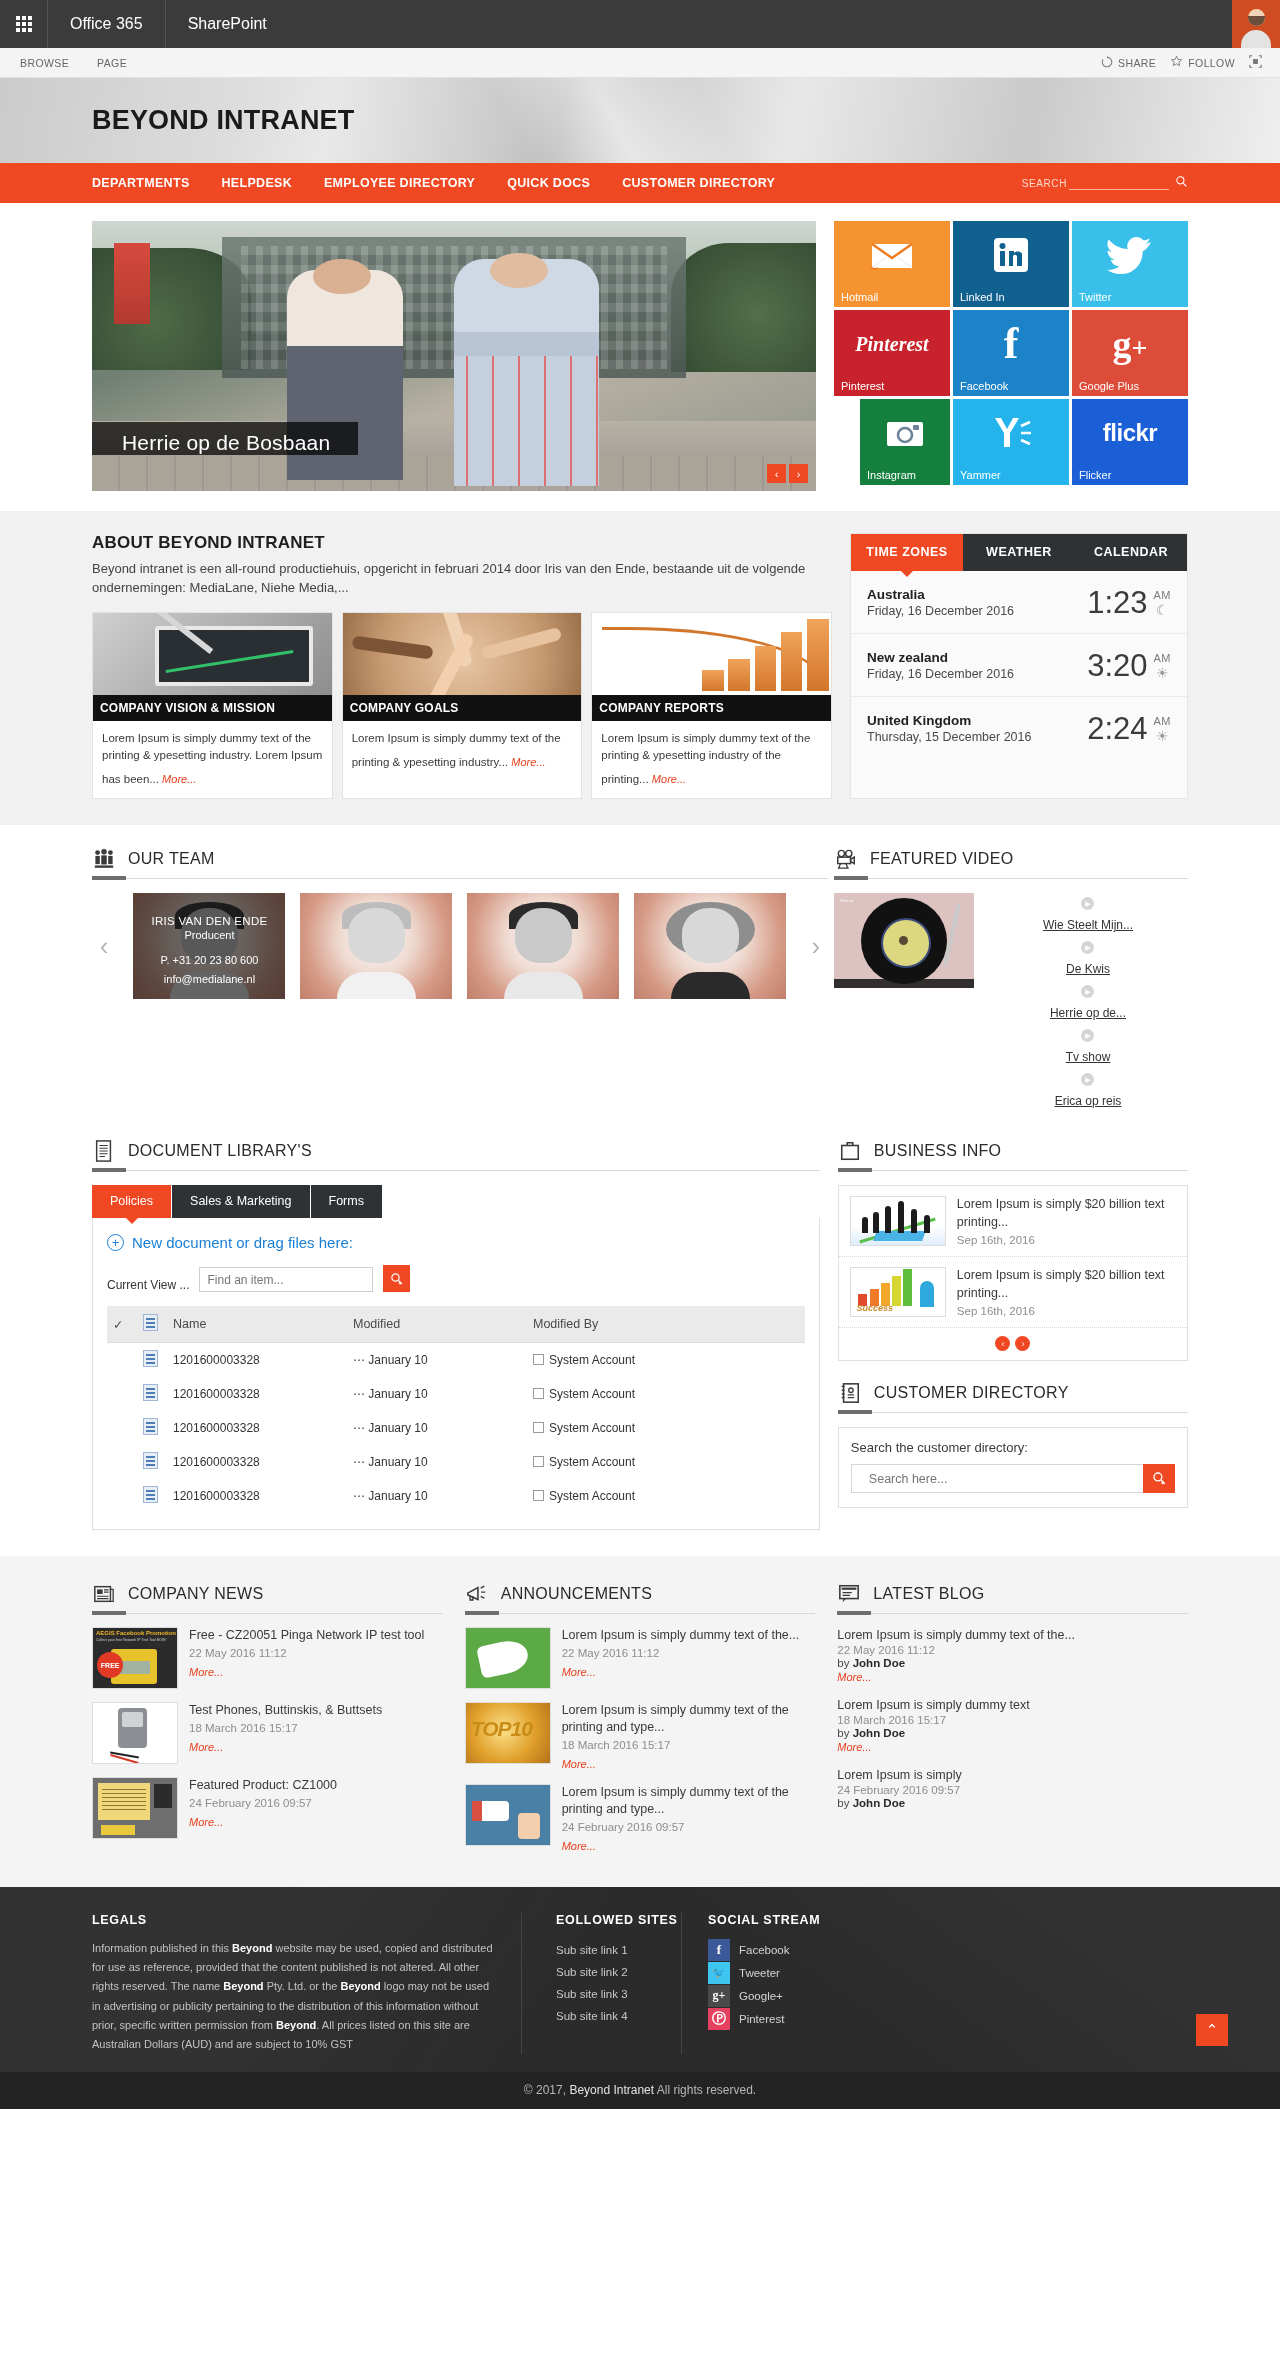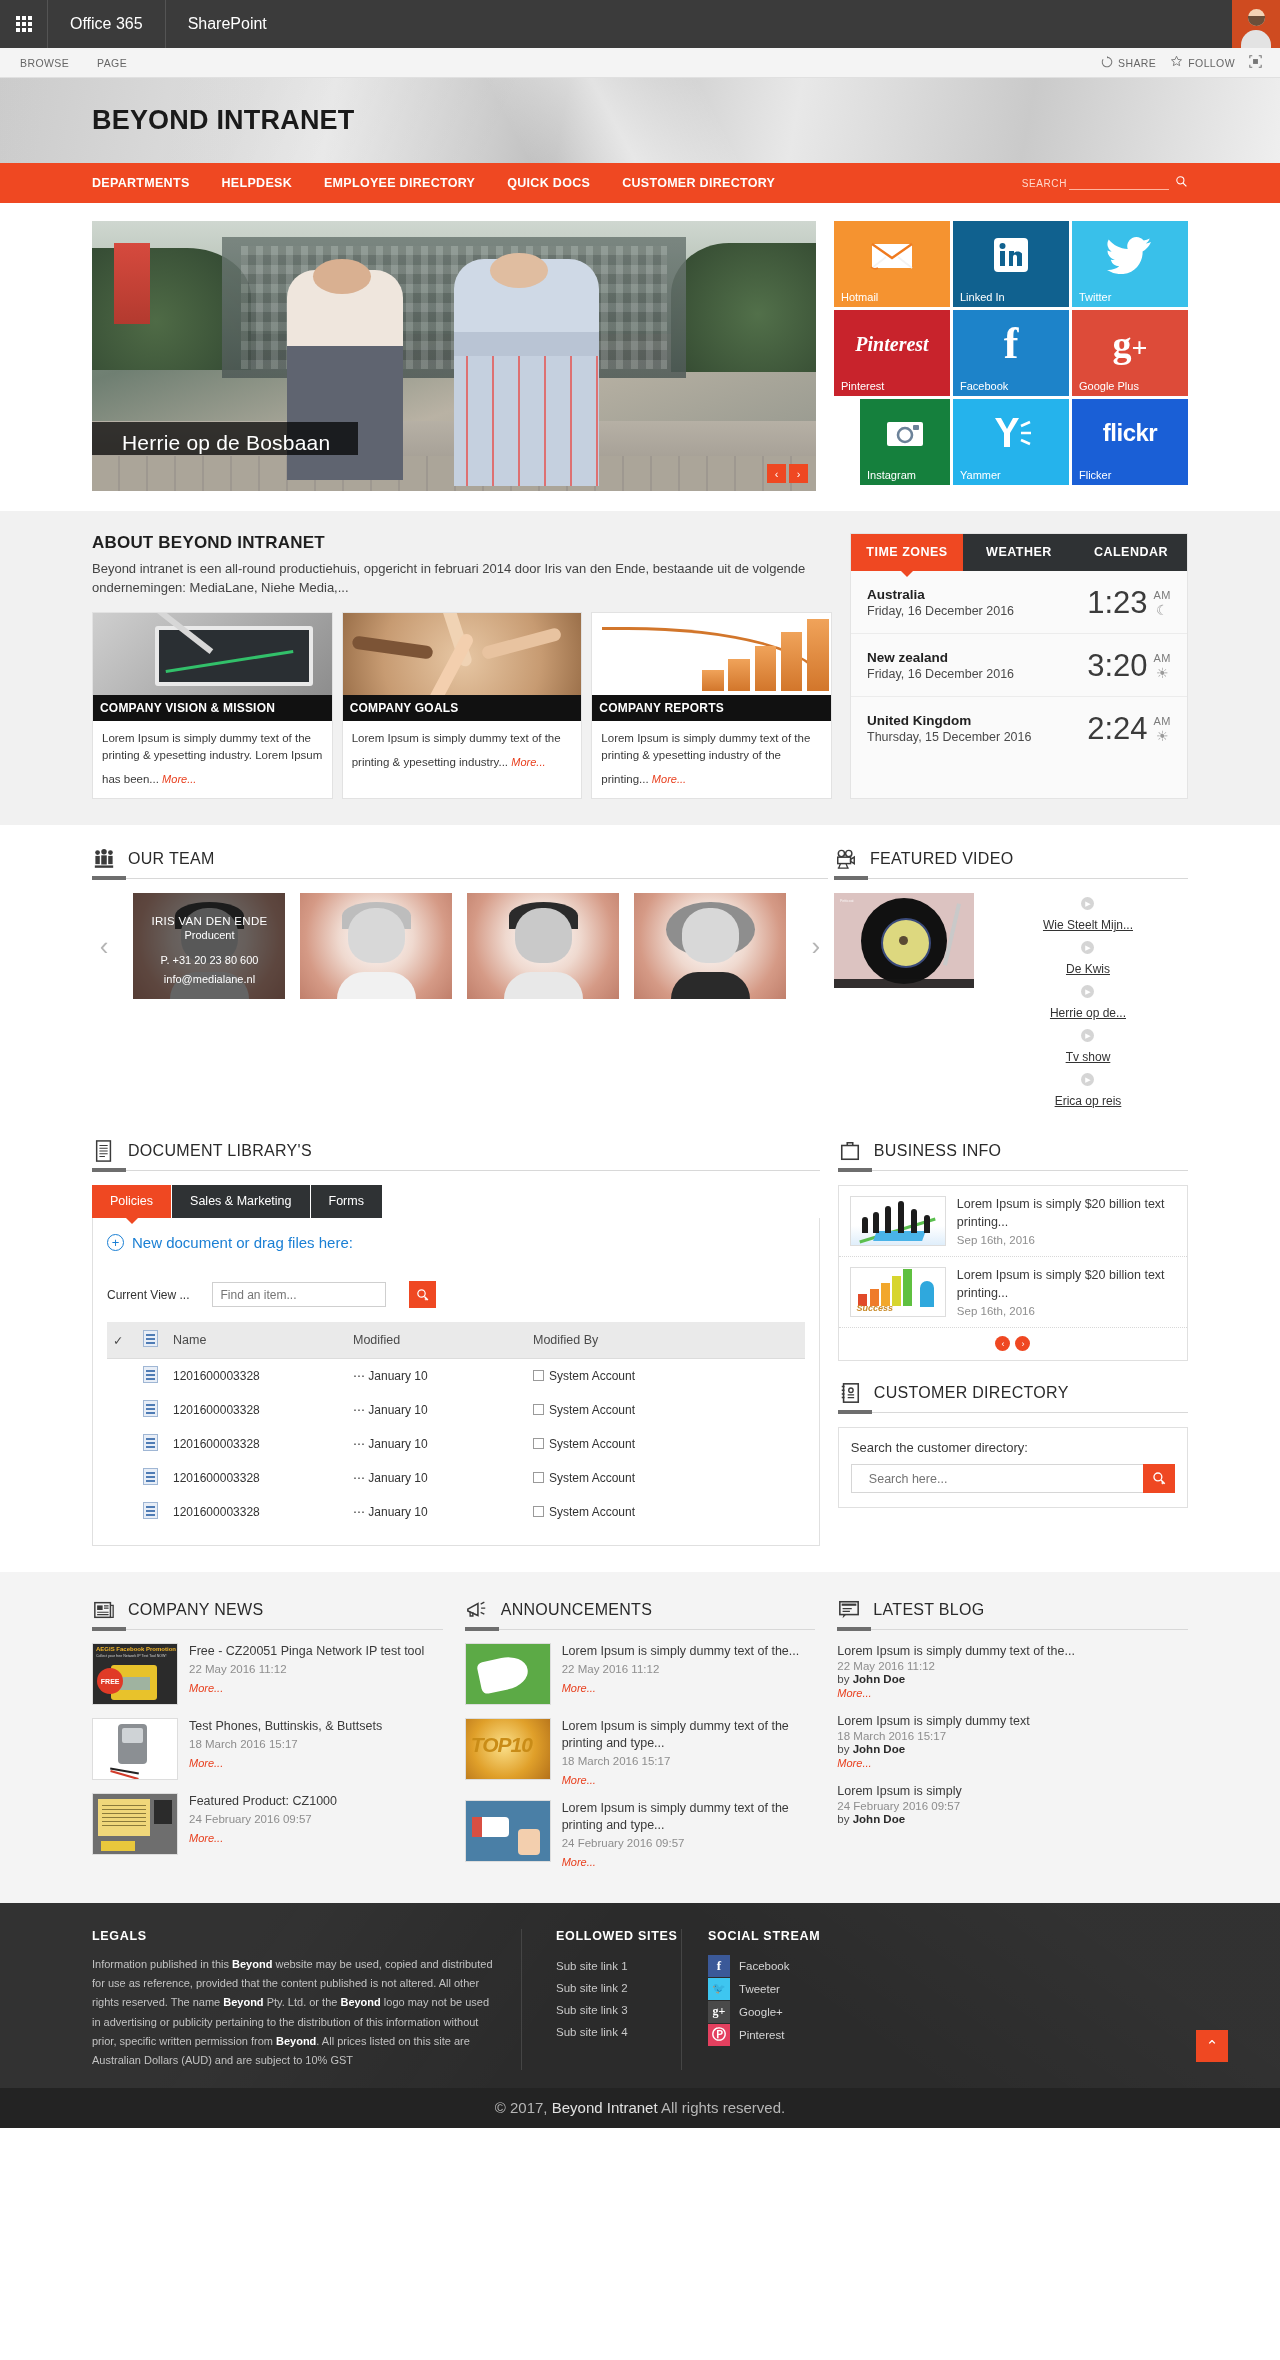--- a/index.html
+++ b/index.html
@@ -227,21 +227,21 @@
     cursor: pointer; position: relative; border-right: 1px solid #fff;
   }
   .doctab.active { background: #ef4822; }
   .doctab.active:after{
     content:""; position:absolute; left:50%; bottom:-6px; margin-left:-6px;
     border-left:6px solid transparent; border-right:6px solid transparent; border-top:6px solid #ef4822;
   }
   .docbody { border: 1px solid #e0e0e0; border-top: none; padding: 16px 14px 16px 14px; }
   .newdoc { display: flex; align-items: center; gap: 8px; color: #1a7fd4; font-size: 15px; cursor: pointer; }
   .newdoc .plus { width: 17px; height: 17px; border: 1.5px solid #1a7fd4; border-radius: 50%; display: flex; align-items: center; justify-content: center; font-size: 13px; line-height: 1; }
-  .findrow { display: flex; align-items: center; gap: 23px; margin-top: 30px; }
+  .findrow { display: flex; align-items: flex-end; gap: 10px; margin-top: 14px; }
   .findrow .cv { font-size: 12px; color: #333; }
   .findinput {
     width: 174px; height: 25px; border: 1px solid #cfcfcf; background: #fff; font-size: 12px;
     padding: 0 7px; color: #8b8b8b; font-family: "Liberation Sans", sans-serif;
   }
   .findbtn { width: 27px; height: 27px; background: #ef4822; color: #fff; display: flex; align-items: center; justify-content: center; cursor: pointer; }
   .doctable { width: 100%; border-collapse: collapse; margin-top: 14px; font-size: 12px; }
   .doctable th {
     background: #eaeaea; color: #4a4a4a; font-weight: normal; text-align: left;
     padding: 8px 6px; font-size: 12.5px; border-bottom: 1px solid #dcdcdc;
@@ -337,21 +337,21 @@
   .flink { font-size: 11.5px; color: #c8c8c8; padding: 5px 0; cursor: pointer; }
   .srow { display: flex; align-items: center; gap: 9px; margin-bottom: 1px; }
   .sbadge { width: 22px; height: 22px; display: flex; align-items: center; justify-content: center; color: #fff; font-weight: bold; font-size: 13px; }
   .sname { font-size: 11.5px; color: #d4d4d4; }
   .backtop {
     position: absolute; right: 52px; bottom: 26px; width: 32px; height: 32px;
     background: #ef4822; color: #fff; display: flex; align-items: center; justify-content: center;
     cursor: pointer; font-size: 15px; z-index: 3;
   }
   .copyright {
-    background: #232323; color: #b6b6b6; text-align: center; font-size: 15px; padding: 11px 0 12px 0;
+    background: #232323; color: #b6b6b6; text-align: center; font-size: 12px; padding: 11px 0 12px 0;
   }
   .copyright b { color: #e2e2e2; font-weight: normal; }
 </style>
 </head>
 <body>
 
 <div class="page">
 
   <div class="suitebar">
     <div class="waffle">

